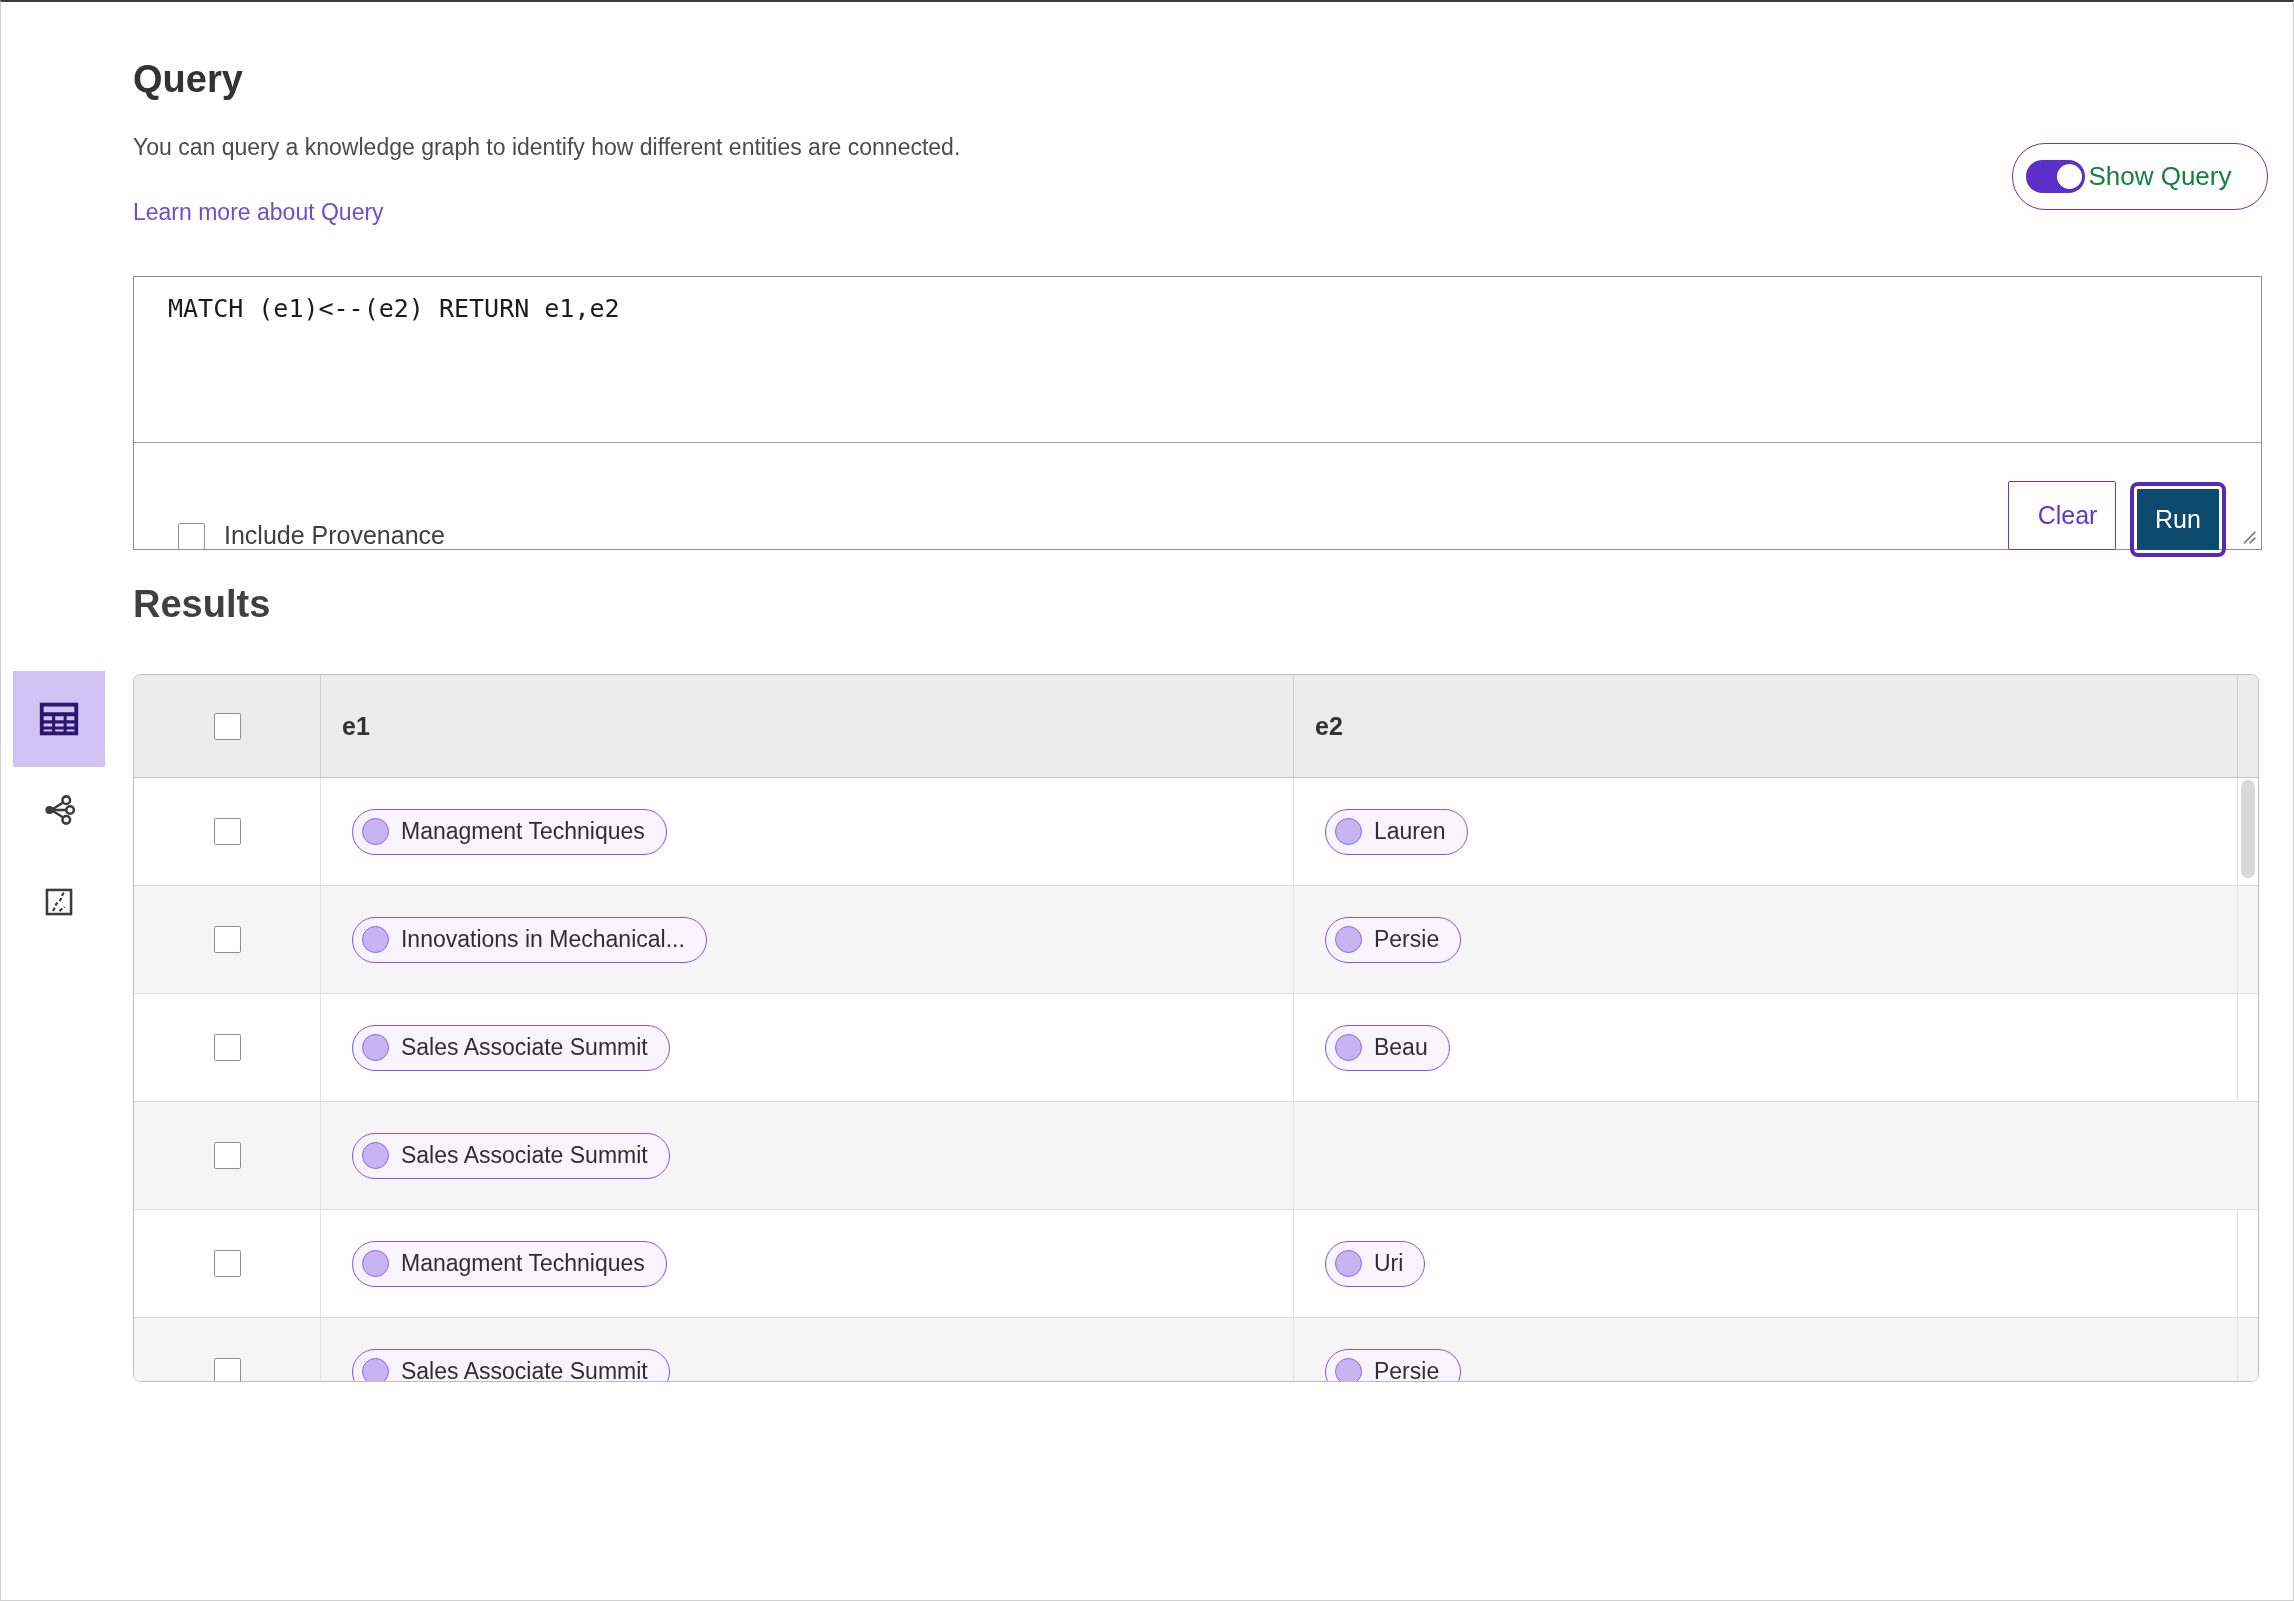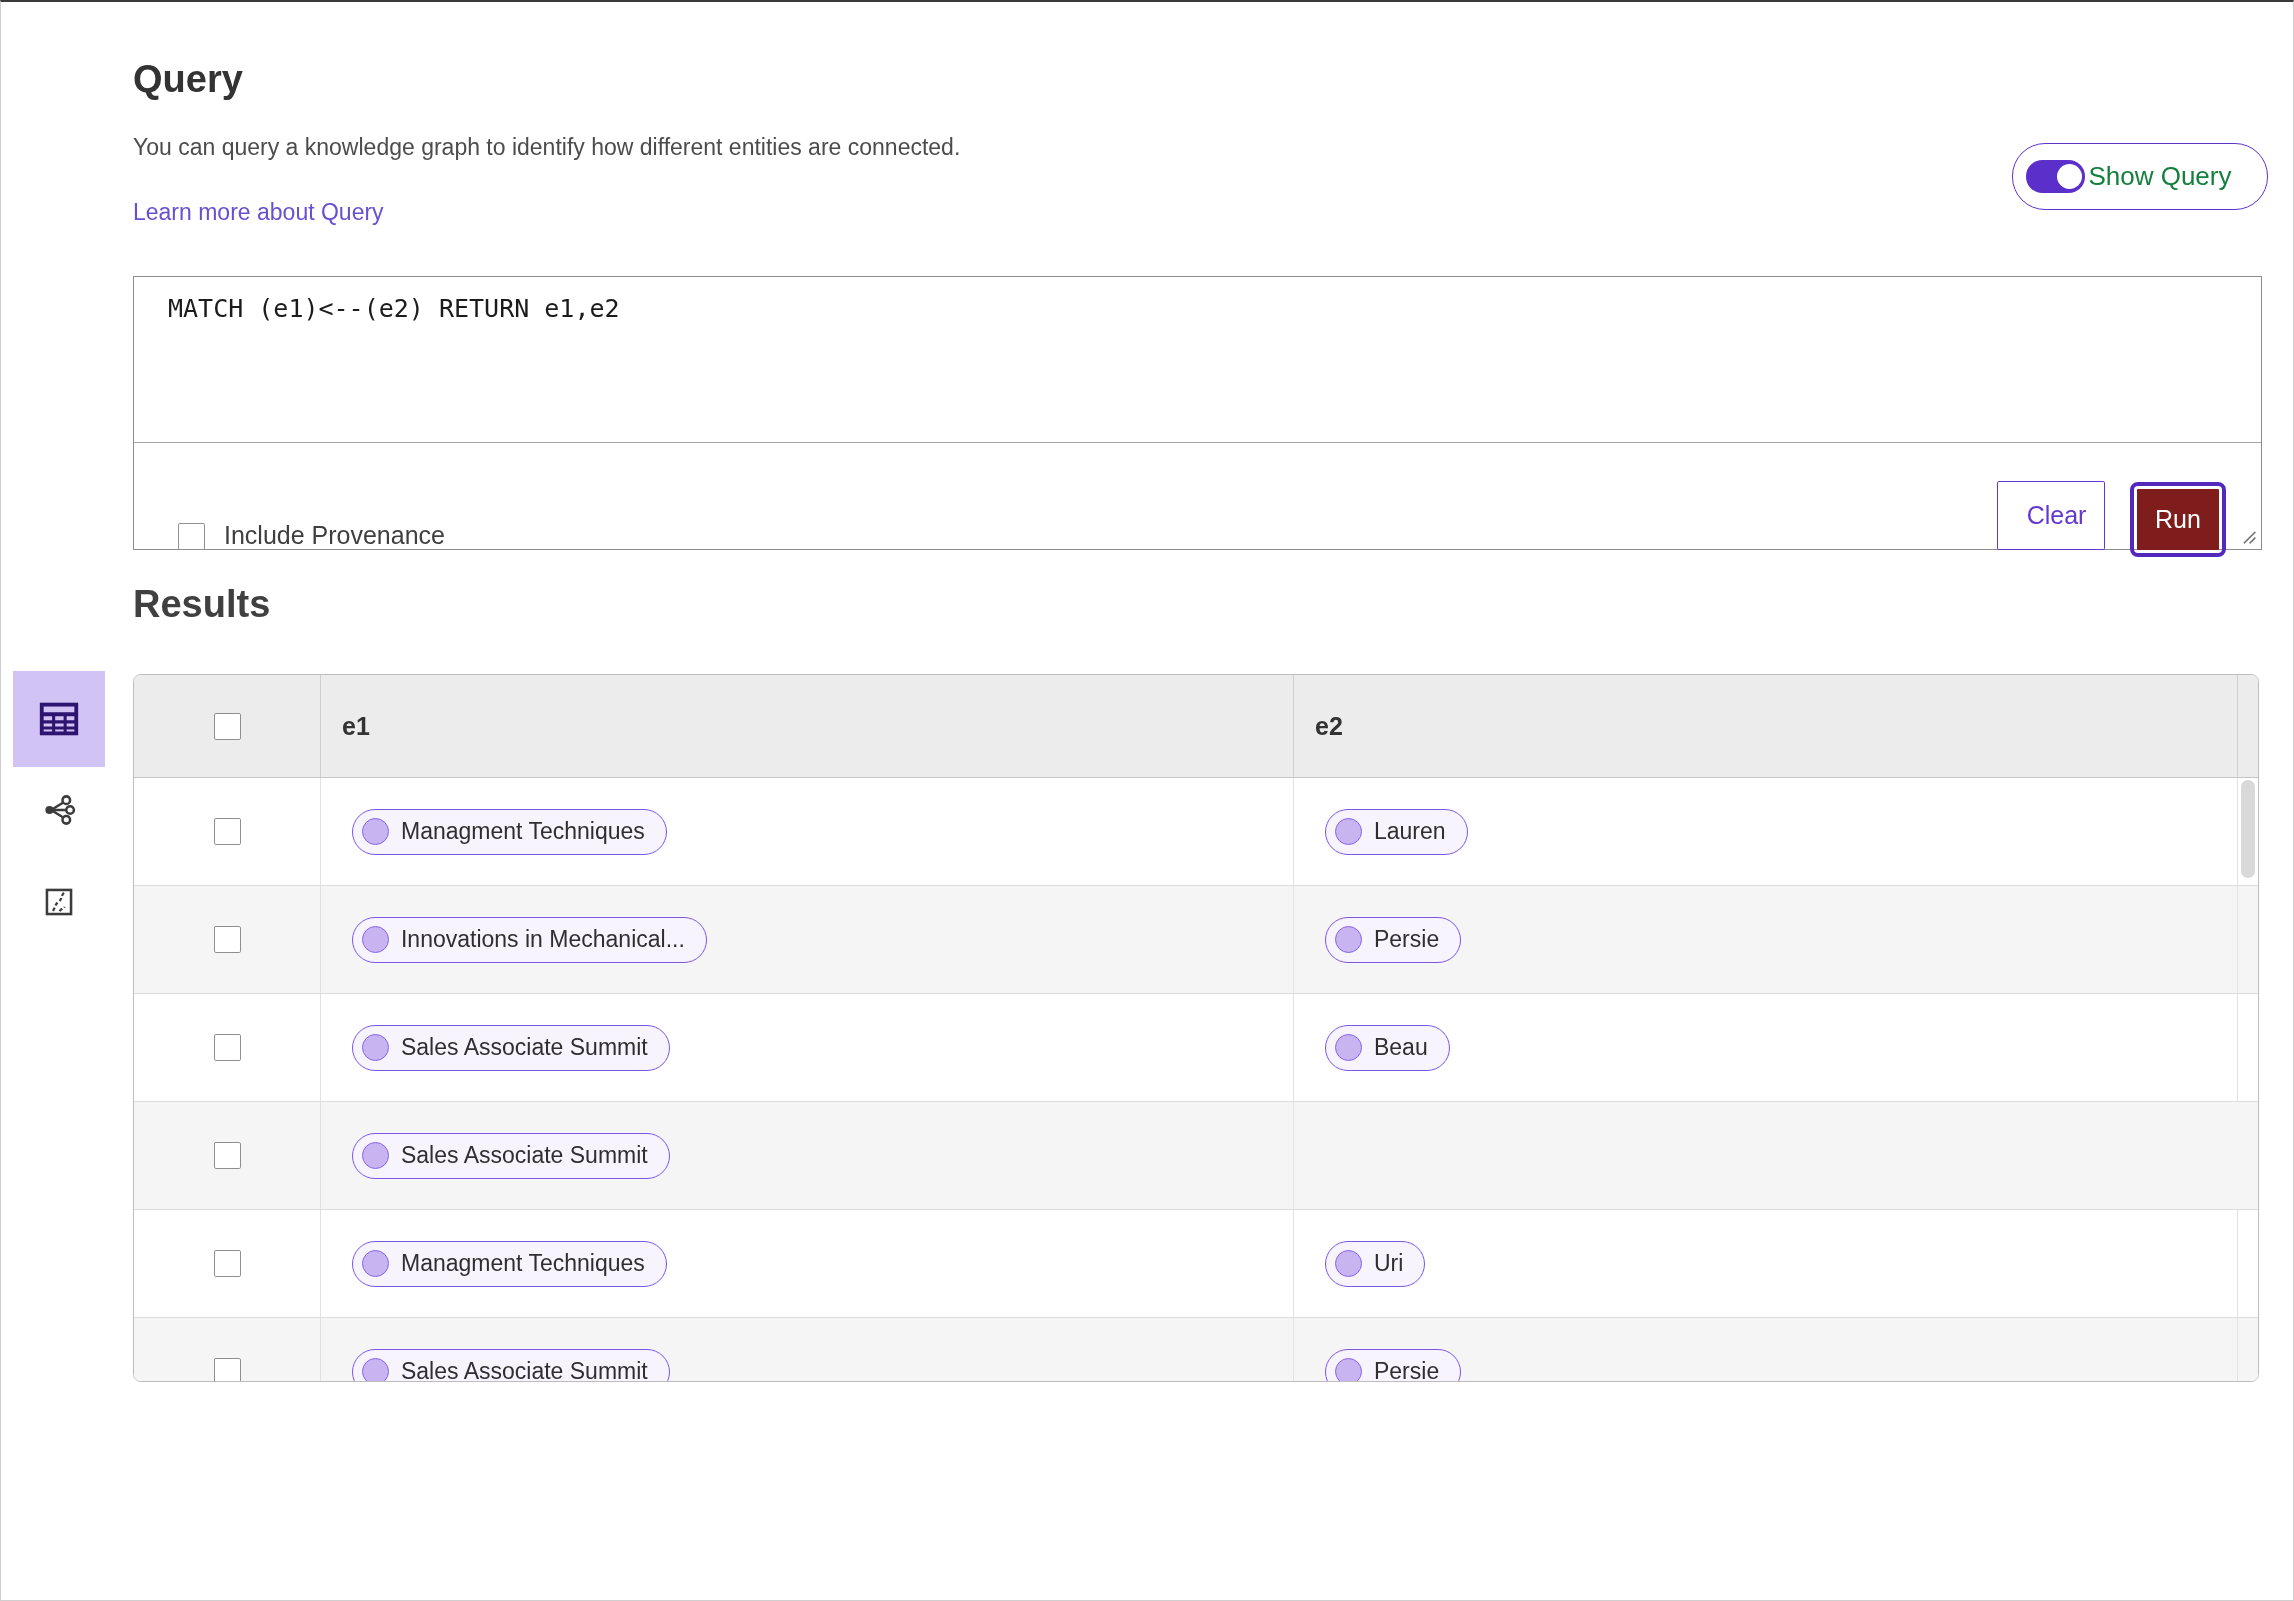--- a/index.html
+++ b/index.html
@@ -35,22 +35,22 @@
   .cb{
     -webkit-appearance:none;appearance:none;width:27px;height:27px;margin:0;
     border:1.9px solid #8f8f8f;border-radius:1.9px;background:#fff;cursor:pointer;flex:0 0 auto;
   }
   .prov-label{margin-left:19px;font-size:25px;color:#3f3f3f;}
   .btn-clear{
     margin-left:auto;width:108px;height:69px;box-sizing:border-box;border:1.9px solid #6437cf;
     background:#fff;color:#6437cf;font-size:25px;font-family:inherit;cursor:pointer;border-radius:1.9px;padding-left:17px;
   }
   .btn-run{
-    margin-left:32px;margin-right:21px;width:82px;height:61px;box-sizing:border-box;border:none;
-    background:#7f1d1d;color:#fff;font-size:25px;font-family:inherit;cursor:pointer;
+    margin-left:21px;margin-right:21px;width:82px;height:61px;box-sizing:border-box;border:none;
+    background:#0c4a6e;color:#fff;font-size:25px;font-family:inherit;cursor:pointer;
     outline:4.8px solid #5428bd;outline-offset:3.8px;border-radius:1px;
   }
   
   .r-title{position:absolute;left:132px;top:581px;font-size:38px;font-weight:bold;color:#404040;}
   .view-rail{position:absolute;left:11.5px;top:669px;width:92px;}
   .rail-item{position:absolute;left:0;width:92px;display:flex;align-items:center;justify-content:center;cursor:pointer;}
   .rail-item.sel{top:0;height:96px;background:#d2c3f5;}
   .rail-item.i2{top:120px;height:38px;}
   .rail-item.i3{top:212px;height:38px;}
   

